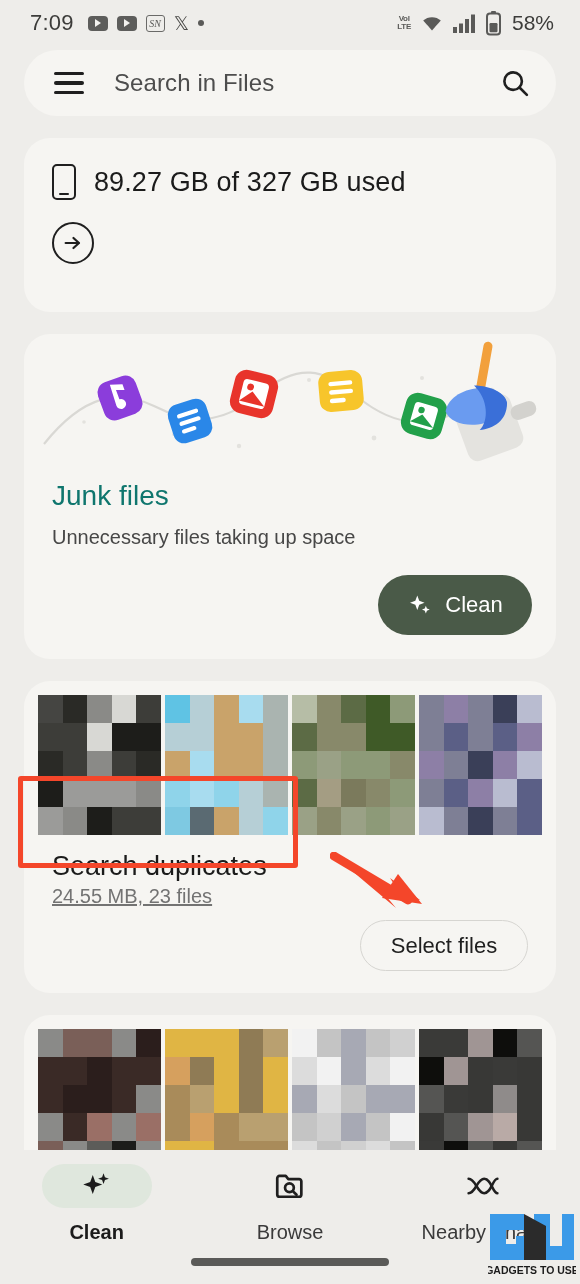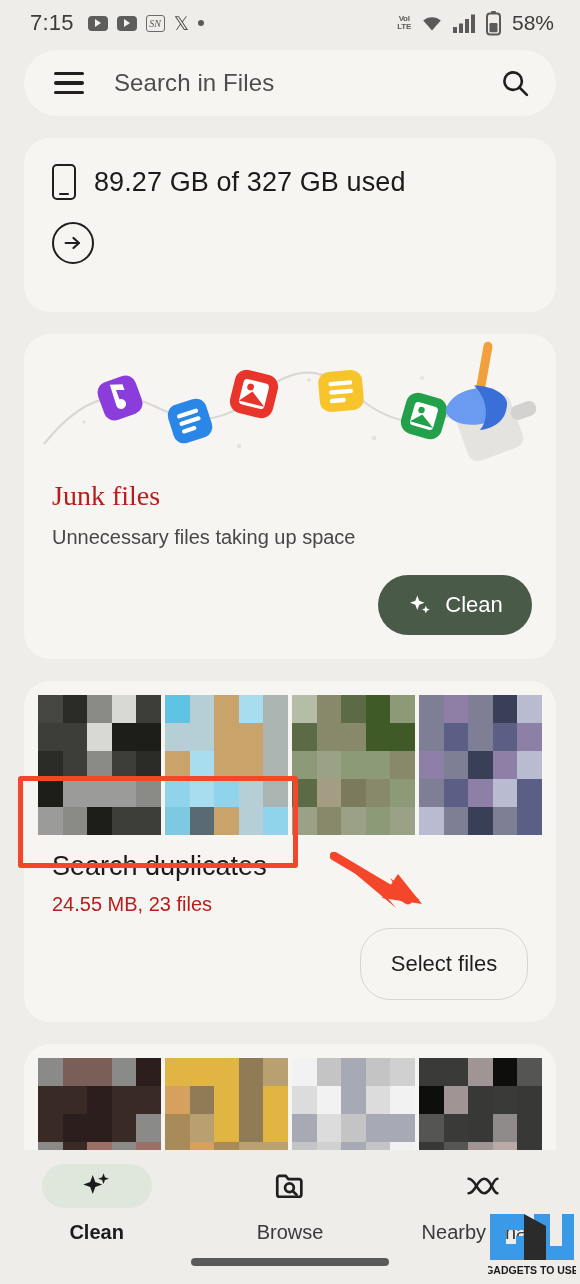--- a/index.html
+++ b/index.html
@@ -102,40 +102,40 @@
     width: 42px; height: 42px; border-radius: 50%;
     border: 2px solid #1f1f1f;
     display: flex; align-items: center; justify-content: center;
     flex: none; margin-bottom: 22px; cursor: pointer;
   }
 
   
   .junk { padding: 0 0 24px 0; overflow: hidden; }
   .junk-illus { height: 140px; position: relative; }
   .junk-text { padding: 0 28px; }
-  .junk-title { font-size: 28px; color: #b91c1c; margin-top: 6px; font-family: Liberation Serif, serif; }
+  .junk-title { font-size: 28px; color: #0f766e; margin-top: 6px; }
   .junk-sub { font-size: 20px; color: #474747; margin-top: 14px; }
   .clean-btn {
     margin: 26px 24px 0 auto;
     width: 154px; height: 60px; border-radius: 30px;
     background: #4a5a48;
     display: flex; align-items: center; justify-content: center; gap: 12px;
     color: #ffffff; font-size: 22px; cursor: pointer;
   }
 
   
   .media-card { padding: 14px 14px 0 14px; overflow: hidden; }
   .thumbstrip { display: flex; gap: 4px; height: 140px; }
   .thumb { flex: 1; display: grid; grid-template-columns: repeat(5,1fr); grid-template-rows: repeat(5,1fr); overflow: hidden; }
   .thumb span { display: block; width: 100%; height: 100%; }
   .media-body { padding: 16px 14px 0 14px; }
   .media-title { font-size: 27px; color: #1b1b1b; }
-  .media-sub { font-size: 20px; color: #b91c1c; margin-top: 11px; }
+  .media-sub { font-size: 20px; color: #737373; margin-top: 3px; text-decoration: underline; }
   .select-btn {
-    width: 168px; height: 72px; border-radius: 30px;
+    width: 168px; height: 51px; border-radius: 30px;
     border: 1.5px solid #d6d5d1; background: #f6f5f2;
     display: flex; align-items: center; justify-content: center;
     font-size: 22px; color: #1f1f1f; margin-left: auto; cursor: pointer;
   }
   .media-foot { display: flex; align-items: center; padding: 12px 14px 22px 14px; }
 
   
   .bottomnav {
     position: absolute; left: 0; right: 0; bottom: 0;
     height: 134px; background: #eeedea;
@@ -164,21 +164,21 @@
   
   .watermark { position: absolute; right: 4px; bottom: 4px; width: 88px; height: 70px; }
 </style>
 </head>
 <body>
 
 <div id="phone">
 
   <div class="statusbar">
     <div class="sb-left">
-      <span class="sb-time">7:15</span>
+      <span class="sb-time">7:09</span>
       <span class="yt-chip"></span>
       <span class="yt-chip"></span>
       <span class="sn-chip">SN</span>
       <span class="x-glyph">𝕏</span>
       <span class="dot-glyph"></span>
     </div>
     <div class="sb-right">
       <span class="volte">
         <span>Vol</span><br>
         <span>LTE</span>

